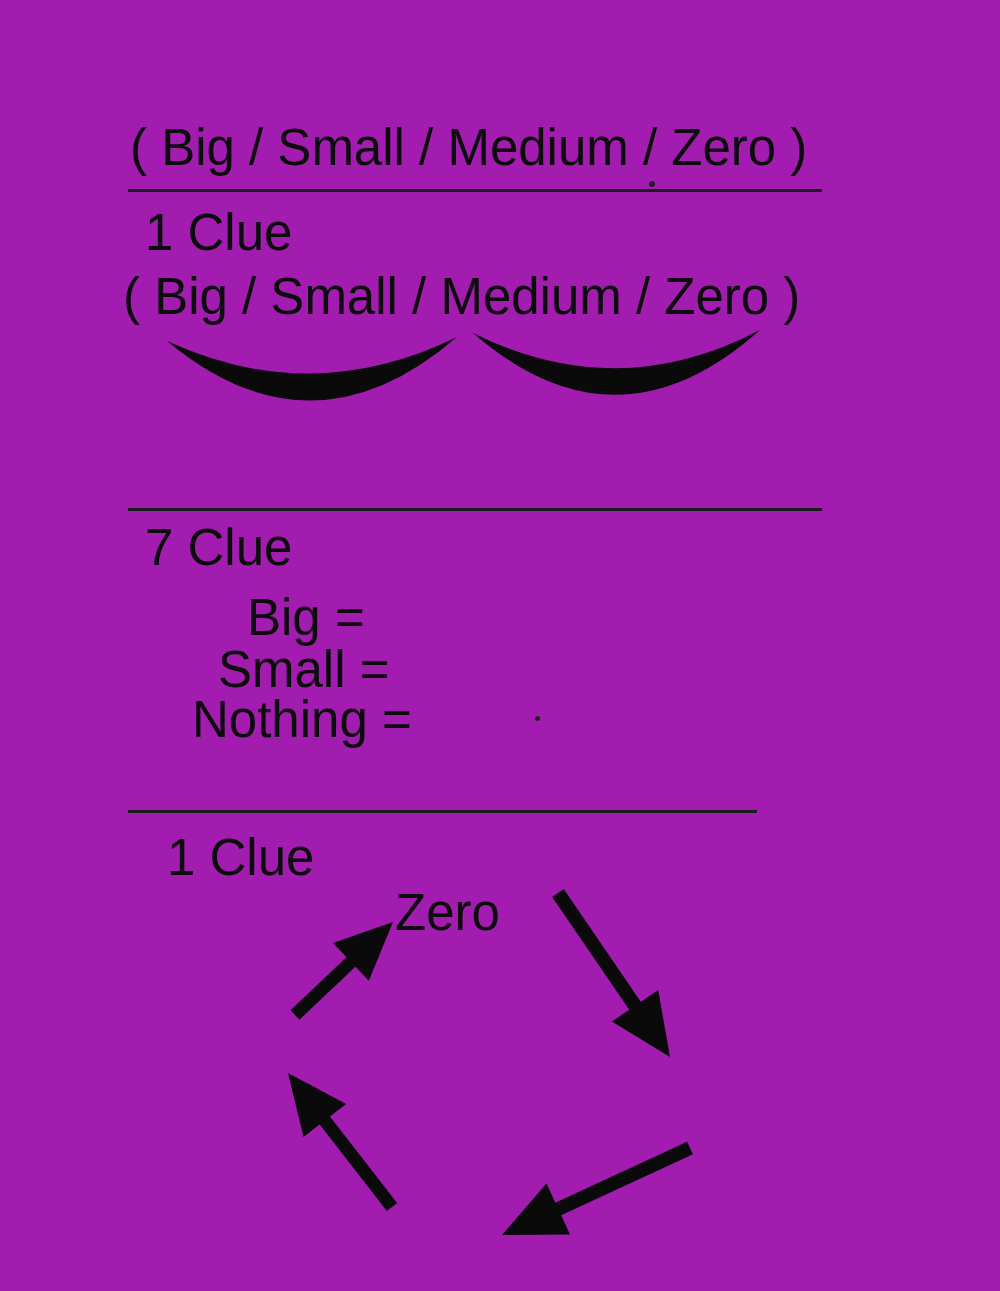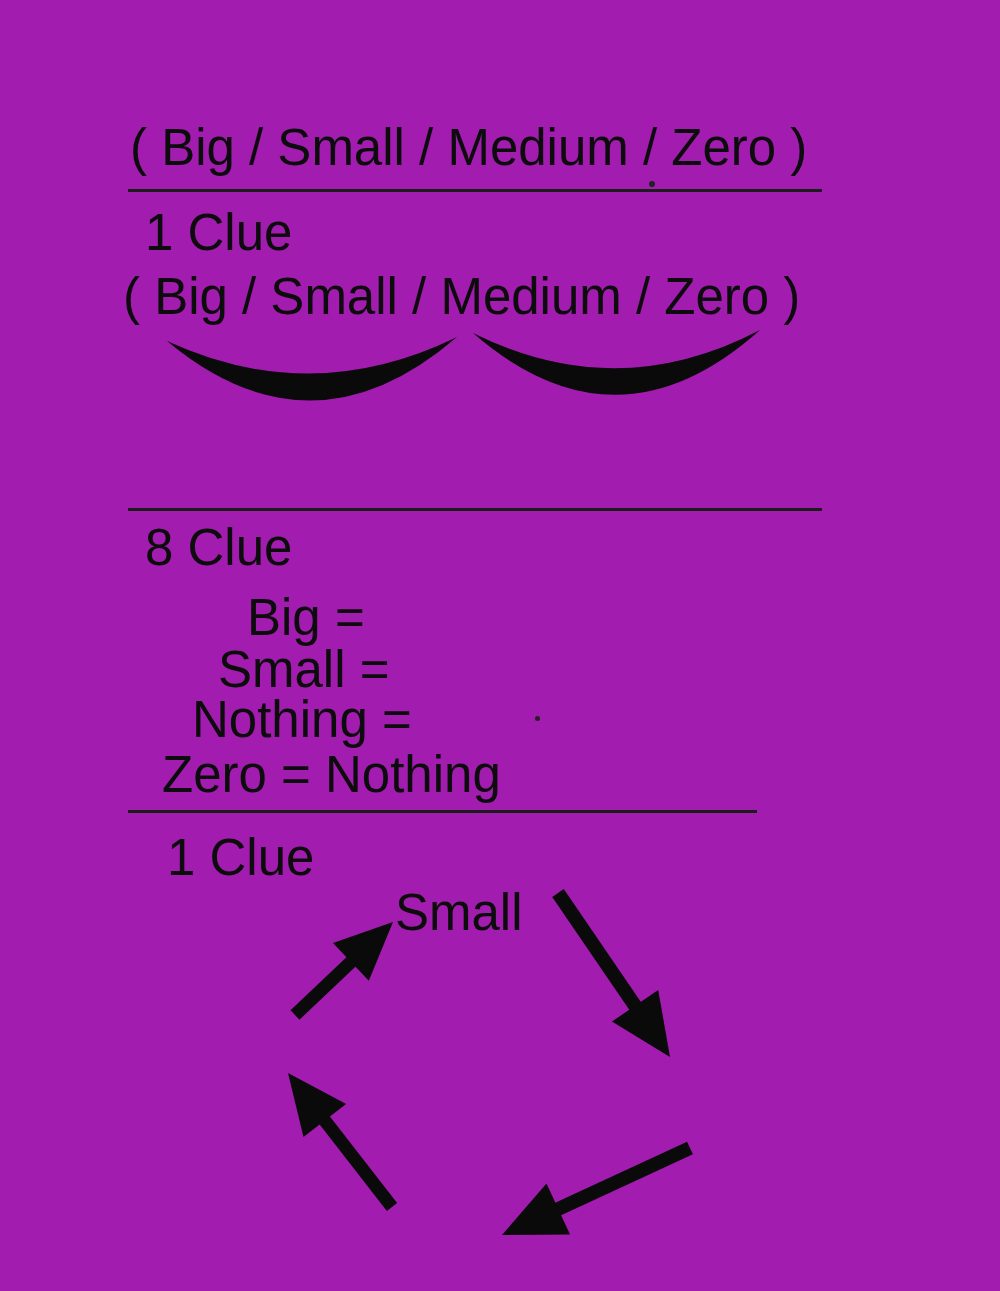--- a/index.html
+++ b/index.html
@@ -55,30 +55,29 @@
 <div id="page">
 
   <div class="txt" style="left:130px; top:122px;">( Big / Small / Medium / Zero )</div>
   <div class="dot" style="left:649px; top:181px;"></div>
   <div class="rule" style="left:128px; top:189px; width:694px;"></div>
 
   <div class="txt" style="left:145px; top:207px;">1 Clue</div>
   <div class="txt" style="left:123px; top:271px;">( Big / Small / Medium / Zero )</div>
   <div class="rule" style="left:128px; top:508px; width:694px;"></div>
 
-  <div class="txt" style="left:145px; top:522px;">8 Clue</div>
+  <div class="txt" style="left:145px; top:522px;">7 Clue</div>
   <div class="txt" style="left:247px; top:592px;">Big =</div>
   <div class="txt" style="left:218px; top:644px;">Small =</div>
   <div class="txt" style="left:192px; top:694px;">Nothing =</div>
   <div class="dot" style="left:535px; top:716px; width:5px; height:5px;"></div>
-  <div class="txt" style="left:162px; top:749px;">Zero = Nothing</div>
   <div class="rule" style="left:128px; top:810px; width:629px;"></div>
 
   <div class="txt" style="left:167px; top:832px;">1 Clue</div>
-  <div class="txt" style="left:395px; top:887px;">Small</div>
+  <div class="txt" style="left:395px; top:887px;">Zero</div>
 
   <svg class="overlay" viewBox="0 0 1000 1291" aria-hidden="true">
 
     <path class="ink" d="M 167 341 Q 312 462 457 337 Q 312 408 167 341 Z"></path>
     <path class="ink" d="M 473 333 Q 617 458 760 330 Q 617 405 473 333 Z"></path>
 
     <g>
       <line class="shaft" x1="295" y1="1015" x2="359.6" y2="953.7" stroke-width="13"></line>
       <polygon class="ink" points="393,922 368.8,980.8 333.0,943.1"></polygon>
     </g>

